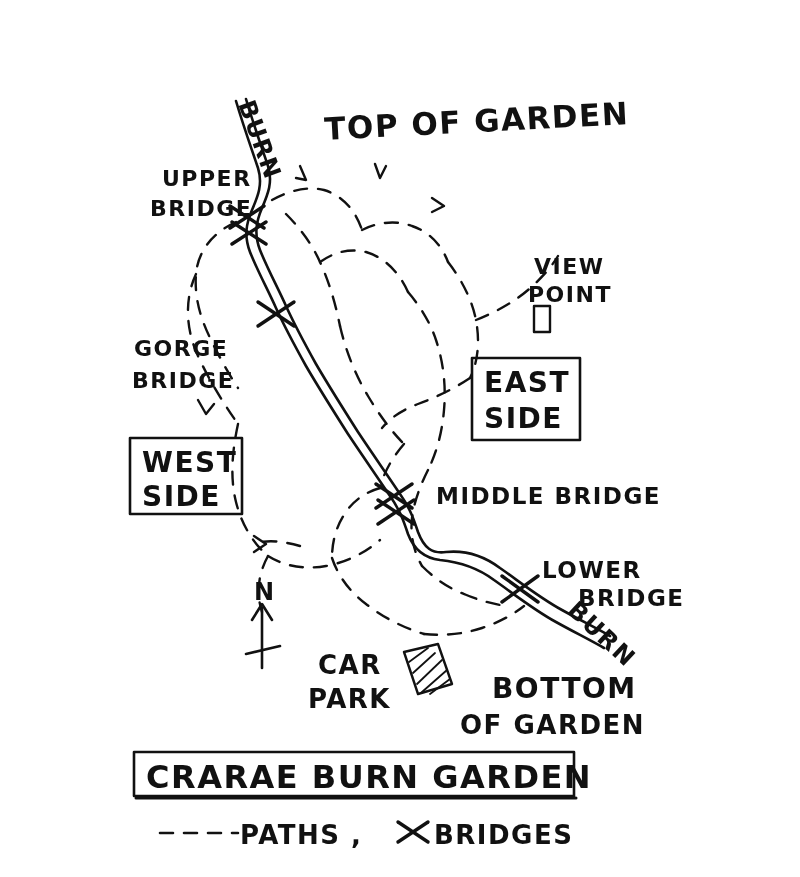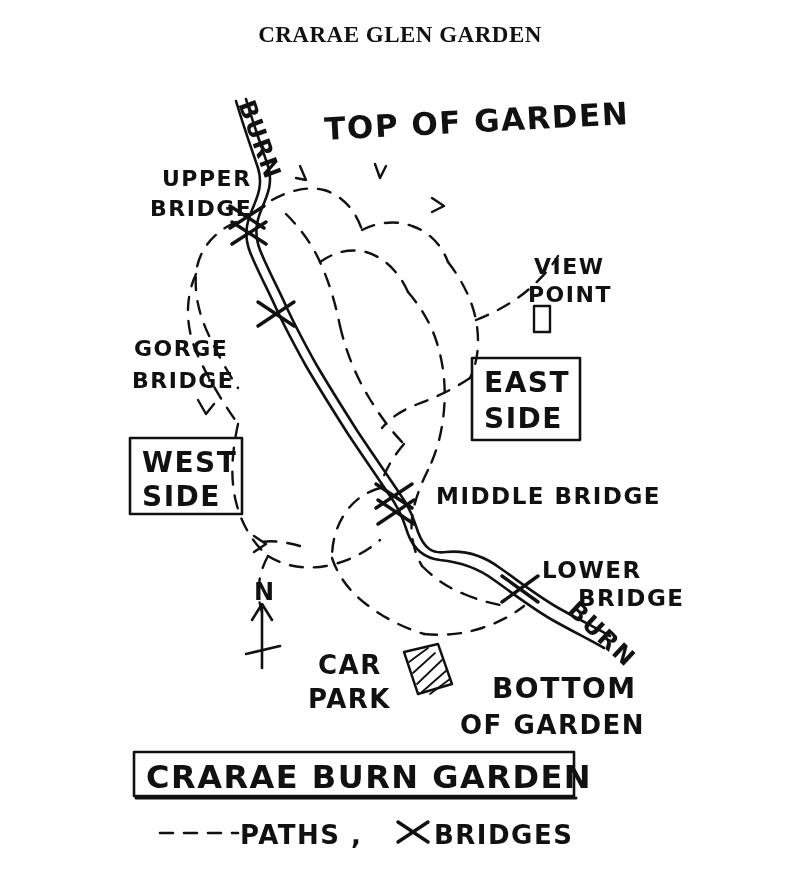--- a/index.html
+++ b/index.html
@@ -42,23 +42,20 @@
     font-weight: 700;
     fill: #111;
     letter-spacing: 1.5px;
   }
 </style>
 </head>
 <body>
 
 <div id="map-root">
 
-  <div class="title">
-    <span>CRARAE GLEN GARDEN</span>
-  </div>
 
   <svg id="sketch" viewBox="0 0 800 877">
     <g fill="none" stroke="#111" stroke-linecap="round" stroke-linejoin="round">
 
       <g stroke-width="2.6">
         <path d="M236,101 C244,128 252,150 258,168 C263,184 258,196 252,210
                  C246,224 244,236 250,252 C258,272 268,290 276,308
                  C286,330 296,348 306,366 C320,390 334,412 348,434
                  C364,458 378,478 390,496 C400,510 404,522 408,534
                  C414,550 424,558 440,560 C460,562 478,568 494,580

